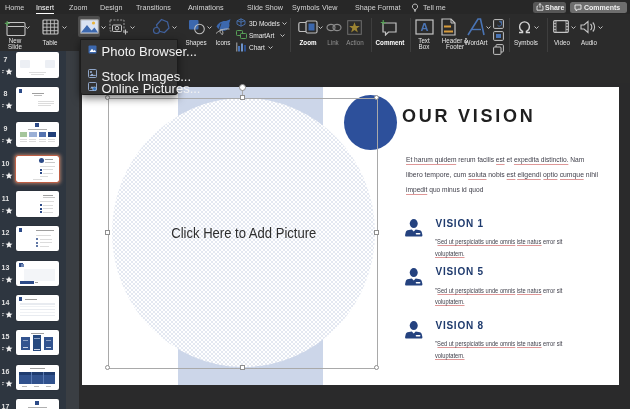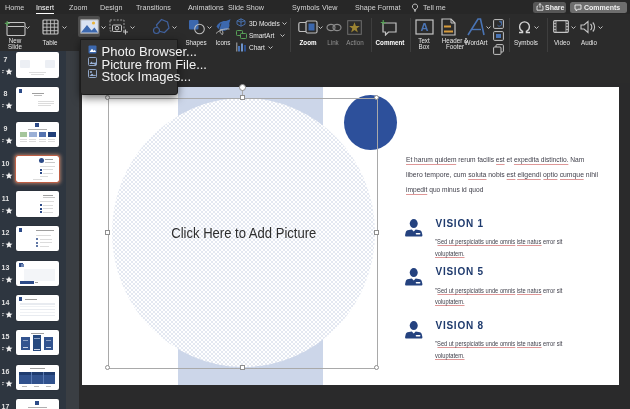--- a/index.html
+++ b/index.html
@@ -56,21 +56,21 @@
 <body>
 <div id="app">
 
   <div id="menubar" class="abs">
     <span class="tab" style="left:5px;">Home</span>
     <span class="tab b" style="left:36px;border-bottom:1.5px solid #fff;padding-bottom:1px;">Insert</span>
     <span class="tab" style="left:69px;">Zoom</span>
     <span class="tab" style="left:100px;">Design</span>
     <span class="tab" style="left:136px;">Transitions</span>
     <span class="tab" style="left:188px;">Animations</span>
-    <span class="tab" style="left:228px;">Slide Show</span>
+    <span class="tab" style="left:247px;">Slide Show</span>
     <span class="tab" style="left:292px;">Symbols</span>
     <span class="tab" style="left:322px;">View</span>
     <span class="tab" style="left:355px;">Shape Format</span>
     <svg class="abs" style="left:411px;top:2.5px;" width="8" height="9" viewBox="0 0 8 9">
         <path d="M4 1a2.6 2.6 0 0 0-1.4 4.8c.3.2.4.5.4.8h2c0-.3.1-.6.4-.8A2.6 2.6 0 0 0 4 1z" fill="none" stroke="#cdcdcd" stroke-width=".9"></path>
         <path d="M3 7.6h2M3.4 8.6h1.2" stroke="#cdcdcd" stroke-width=".8"></path>
       </svg>
     <span class="tab" style="left:423px;">Tell me</span>
     <div class="abs" style="left:533px;top:1.5px;width:33px;height:11px;background:#575757;border-radius:2.5px;">
       <svg class="abs" style="left:3px;top:1.5px;" width="8" height="8" viewBox="0 0 8 8">
@@ -437,20 +437,21 @@
         <div class="el" style="left:12px;top:8px;width:19px;height:1px;background:#b0b0b0;"></div>
       </div>
     </div>
 
   <div id="slide" class="abs">
     <div id="band"></div>
     <div id="bluecircle"></div>
     <div id="bigcircle"></div>
     <div id="clicktext">Click Here to Add Picture</div>
 
+    <div id="title" class="nw">OUR VISION</div>
     <div class="para nw" style="top:67.5px;"><span class="rsp">Et harum quidem</span> rerum facilis <span class="rsp">est</span> et <span class="rsp">expedita distinctio.</span> Nam</div>
     <div class="para nw" style="top:82.5px;transform:scaleX(.875);">libero tempore, cum <span class="rsp">soluta</span> nobis <span class="rsp">est</span> <span class="rsp">eligendi</span> <span class="rsp">optio</span> <span class="rsp">cumque</span> nihil</div>
     <div class="para nw" style="top:98px;"><span class="rsp">impedit</span> quo minus id quod</div>
 
     <svg class="vicon" style="top:132px;" viewBox="0 0 18 17">
       <ellipse cx="9" cy="4.2" rx="3.7" ry="4.1" fill="#24427f"></ellipse>
       <path d="M2.2 16.2c-.8 0-1.4-.7-1.2-1.5l.6-2.5c.2-.8.9-1.5 1.7-1.7l3.9-.9 1.8 2 1.8-2 3.9.9c.8.2 1.5.9 1.7 1.7l.6 2.5c.2.8-.4 1.5-1.2 1.5z" fill="#24427f"></path>
       <rect x="10.8" y="13" width="4.4" height="1.4" rx=".7" fill="#fff"></rect>
     </svg>
     <svg class="vicon" style="top:181px;" viewBox="0 0 18 17">
@@ -492,31 +493,31 @@
     </div>
 
   <div id="dropdown" class="abs">
     <div class="ditem" style="top:2.6px;">
       <svg class="dicon" viewBox="0 0 9 9">
           <rect x=".5" y=".5" width="8" height="8" rx="1" fill="#3c68ae"></rect>
           <path d="M1.5 7 4 3.8 5.8 6l1-1.2L8 7z" fill="#fff"></path>
         </svg>
       <span>Photo Browser...</span>
     </div>
-    <div class="ditem" style="top:15px;">
-      <svg class="dicon" viewBox="0 0 9 9">
-          <rect x=".5" y=".5" width="8" height="8" rx="1" fill="none" stroke="#9ab2d8" stroke-width=".9"></rect>
-          <path d="M1.5 7 3.5 4.5 5 6.2l1-1L7.5 7z" fill="#9ab2d8"></path>
-          <path d="M7.5 5.5v3M6 7h3" stroke="#9ab2d8" stroke-width=".9"></path>
-        </svg>
-      <span>Picture from File...</span>
-    </div>
     <div class="ditem" style="top:27.4px;">
       <svg class="dicon" viewBox="0 0 9 9">
           <rect x=".5" y=".5" width="8" height="8" rx="1" fill="none" stroke="#9ab2d8" stroke-width=".9"></rect>
           <circle cx="3" cy="3" r="1" fill="#9ab2d8"></circle>
           <path d="M1.5 7 4 4.5 6 6.5l1-1L8 7z" fill="#9ab2d8"></path>
         </svg>
       <span>Stock Images...</span>
     </div>
+    <div class="ditem" style="top:39.8px;">
+      <svg class="dicon" viewBox="0 0 9 9">
+          <rect x=".5" y=".5" width="8" height="8" rx="1" fill="none" stroke="#9ab2d8" stroke-width=".9"></rect>
+          <path d="M2 6.5 4 4.2 5.5 6l.8-.8L7.5 6.5z" fill="#9ab2d8"></path>
+          <circle cx="6.5" cy="6.8" r="1.9" fill="#2f6fb8" stroke="#cfe0f4" stroke-width=".5"></circle>
+        </svg>
+      <span>Online Pictures...</span>
+    </div>
   </div>
 
 </div>
 
 </body></html>

